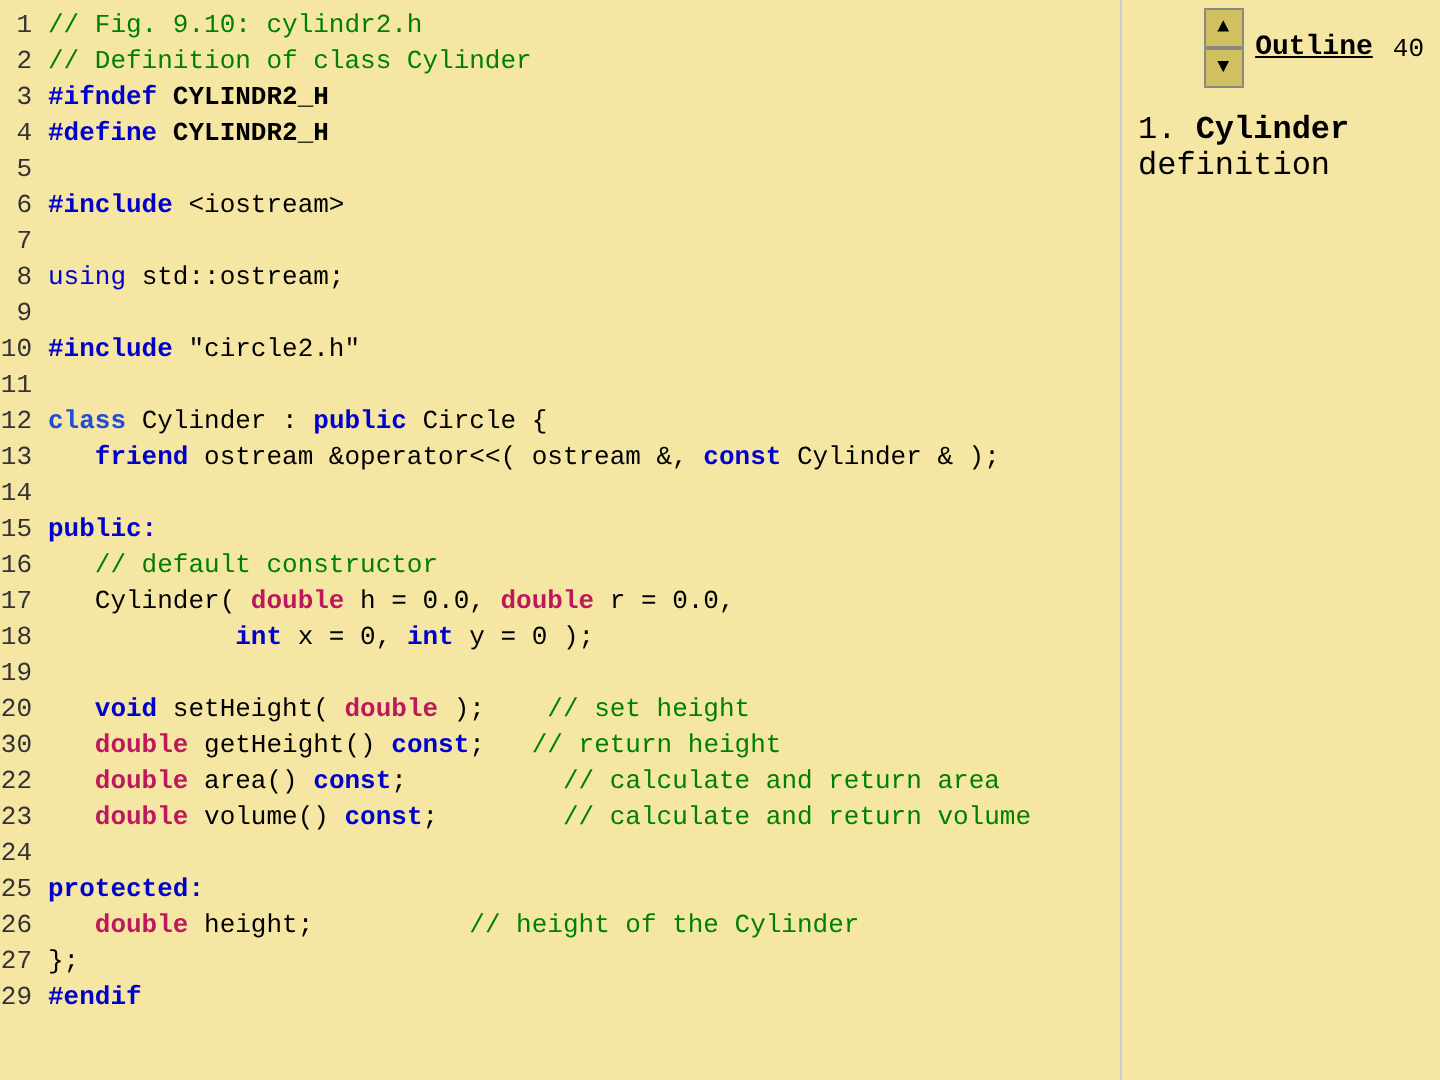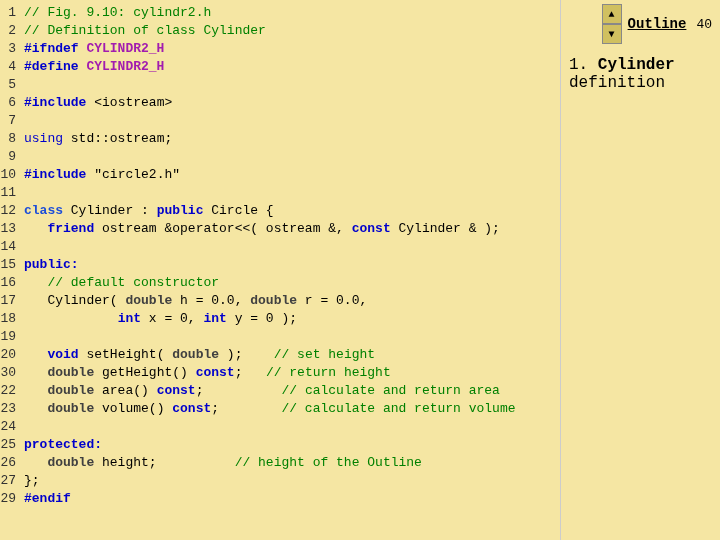--- a/index.html
+++ b/index.html
@@ -38,28 +38,28 @@
       flex-shrink: 0;
       user-select: none;
     }
     .line-content {
       white-space: pre;
       color: #000;
     }
     
     .kw-comment { color: #008000; }
     .kw-preprocessor { color: #0000cc; font-weight: bold; }
-    .kw-preprocessor-val { color: #a21caf; font-weight: bold; }
+    .kw-preprocessor-val { color: #000000; font-weight: bold; }
     .kw-include { color: #0000cc; font-weight: bold; }
     .kw-using { color: #0000cc; font-weight: normal; }
     .kw-class { color: #1d4ed8; font-weight: bold; }
     .kw-public-kw { color: #0000cc; font-weight: bold; }
     .kw-friend { color: #0000cc; font-weight: bold; }
     .kw-void { color: #0000cc; font-weight: bold; }
-    .kw-double { color: #404040; font-weight: bold; }
+    .kw-double { color: #be185d; font-weight: bold; }
     .kw-int { color: #0000cc; font-weight: bold; }
     .kw-const { color: #0000cc; font-weight: bold; }
     .kw-protected { color: #0000cc; font-weight: bold; }
     .inline-comment { color: #008000; }
 
     
     .right-panel {
       width: 160px;
       background: #f5e6a3;
       border-left: 1px solid #ccc;
@@ -217,21 +217,21 @@
       <div class="code-line">
         <span class="line-num">24</span>
         <span class="line-content"></span>
       </div>
       <div class="code-line">
         <span class="line-num">25</span>
         <span class="line-content"><span class="kw-protected">protected:</span></span>
       </div>
       <div class="code-line">
         <span class="line-num">26</span>
-        <span class="line-content"><span>   </span><span class="kw-double">double</span><span> height;          </span><span class="inline-comment">// height of the Outline</span></span>
+        <span class="line-content"><span>   </span><span class="kw-double">double</span><span> height;          </span><span class="inline-comment">// height of the Cylinder</span></span>
       </div>
       <div class="code-line">
         <span class="line-num">27</span>
         <span class="line-content"><span>};</span></span>
       </div>
       <div class="code-line">
         <span class="line-num">29</span>
         <span class="line-content"><span class="kw-preprocessor">#endif</span></span>
       </div>
     </div>

